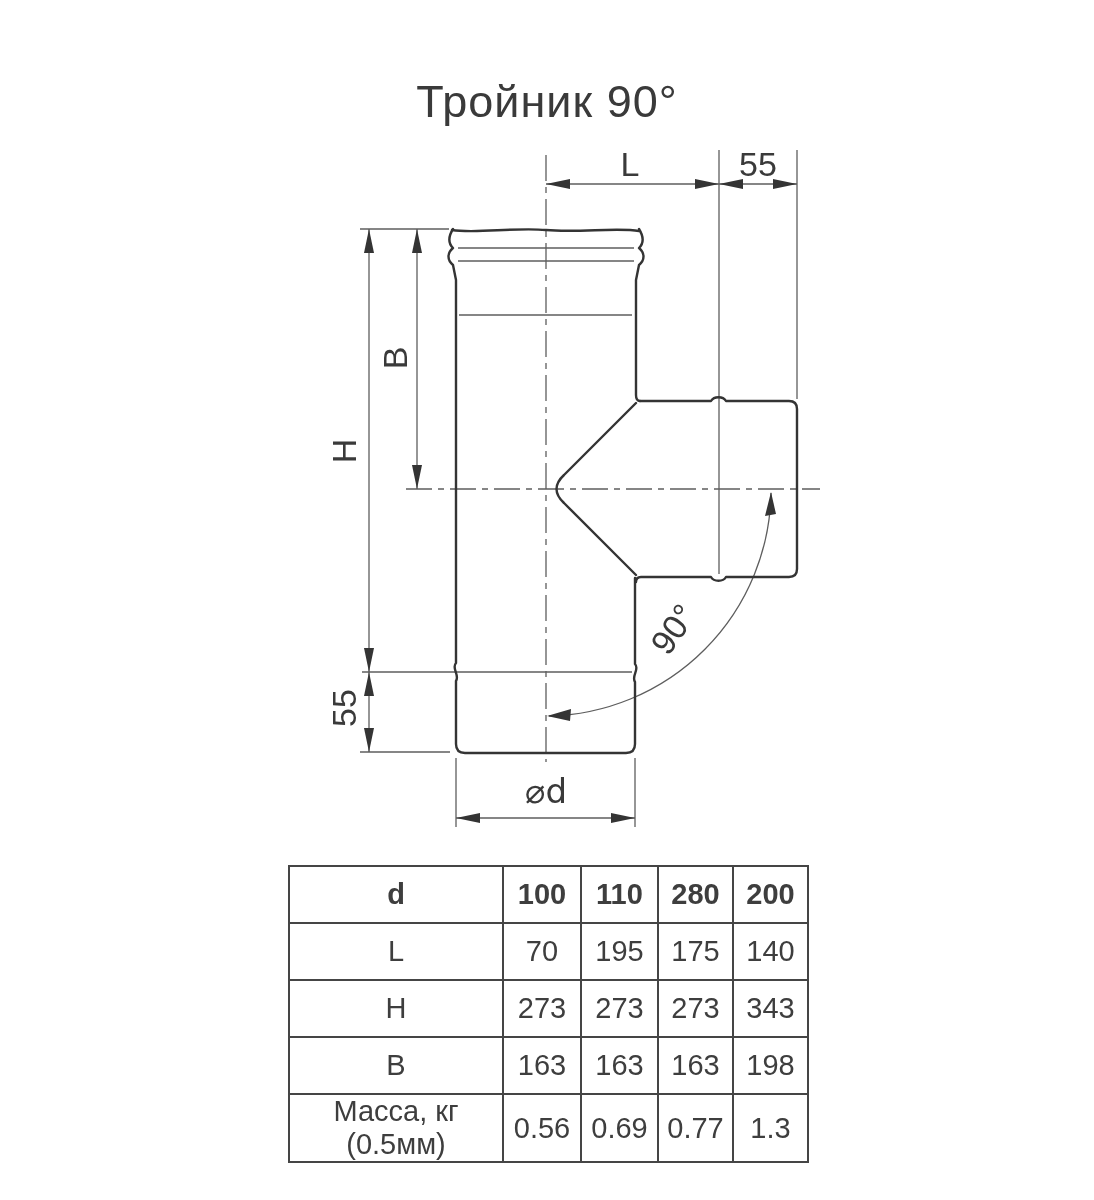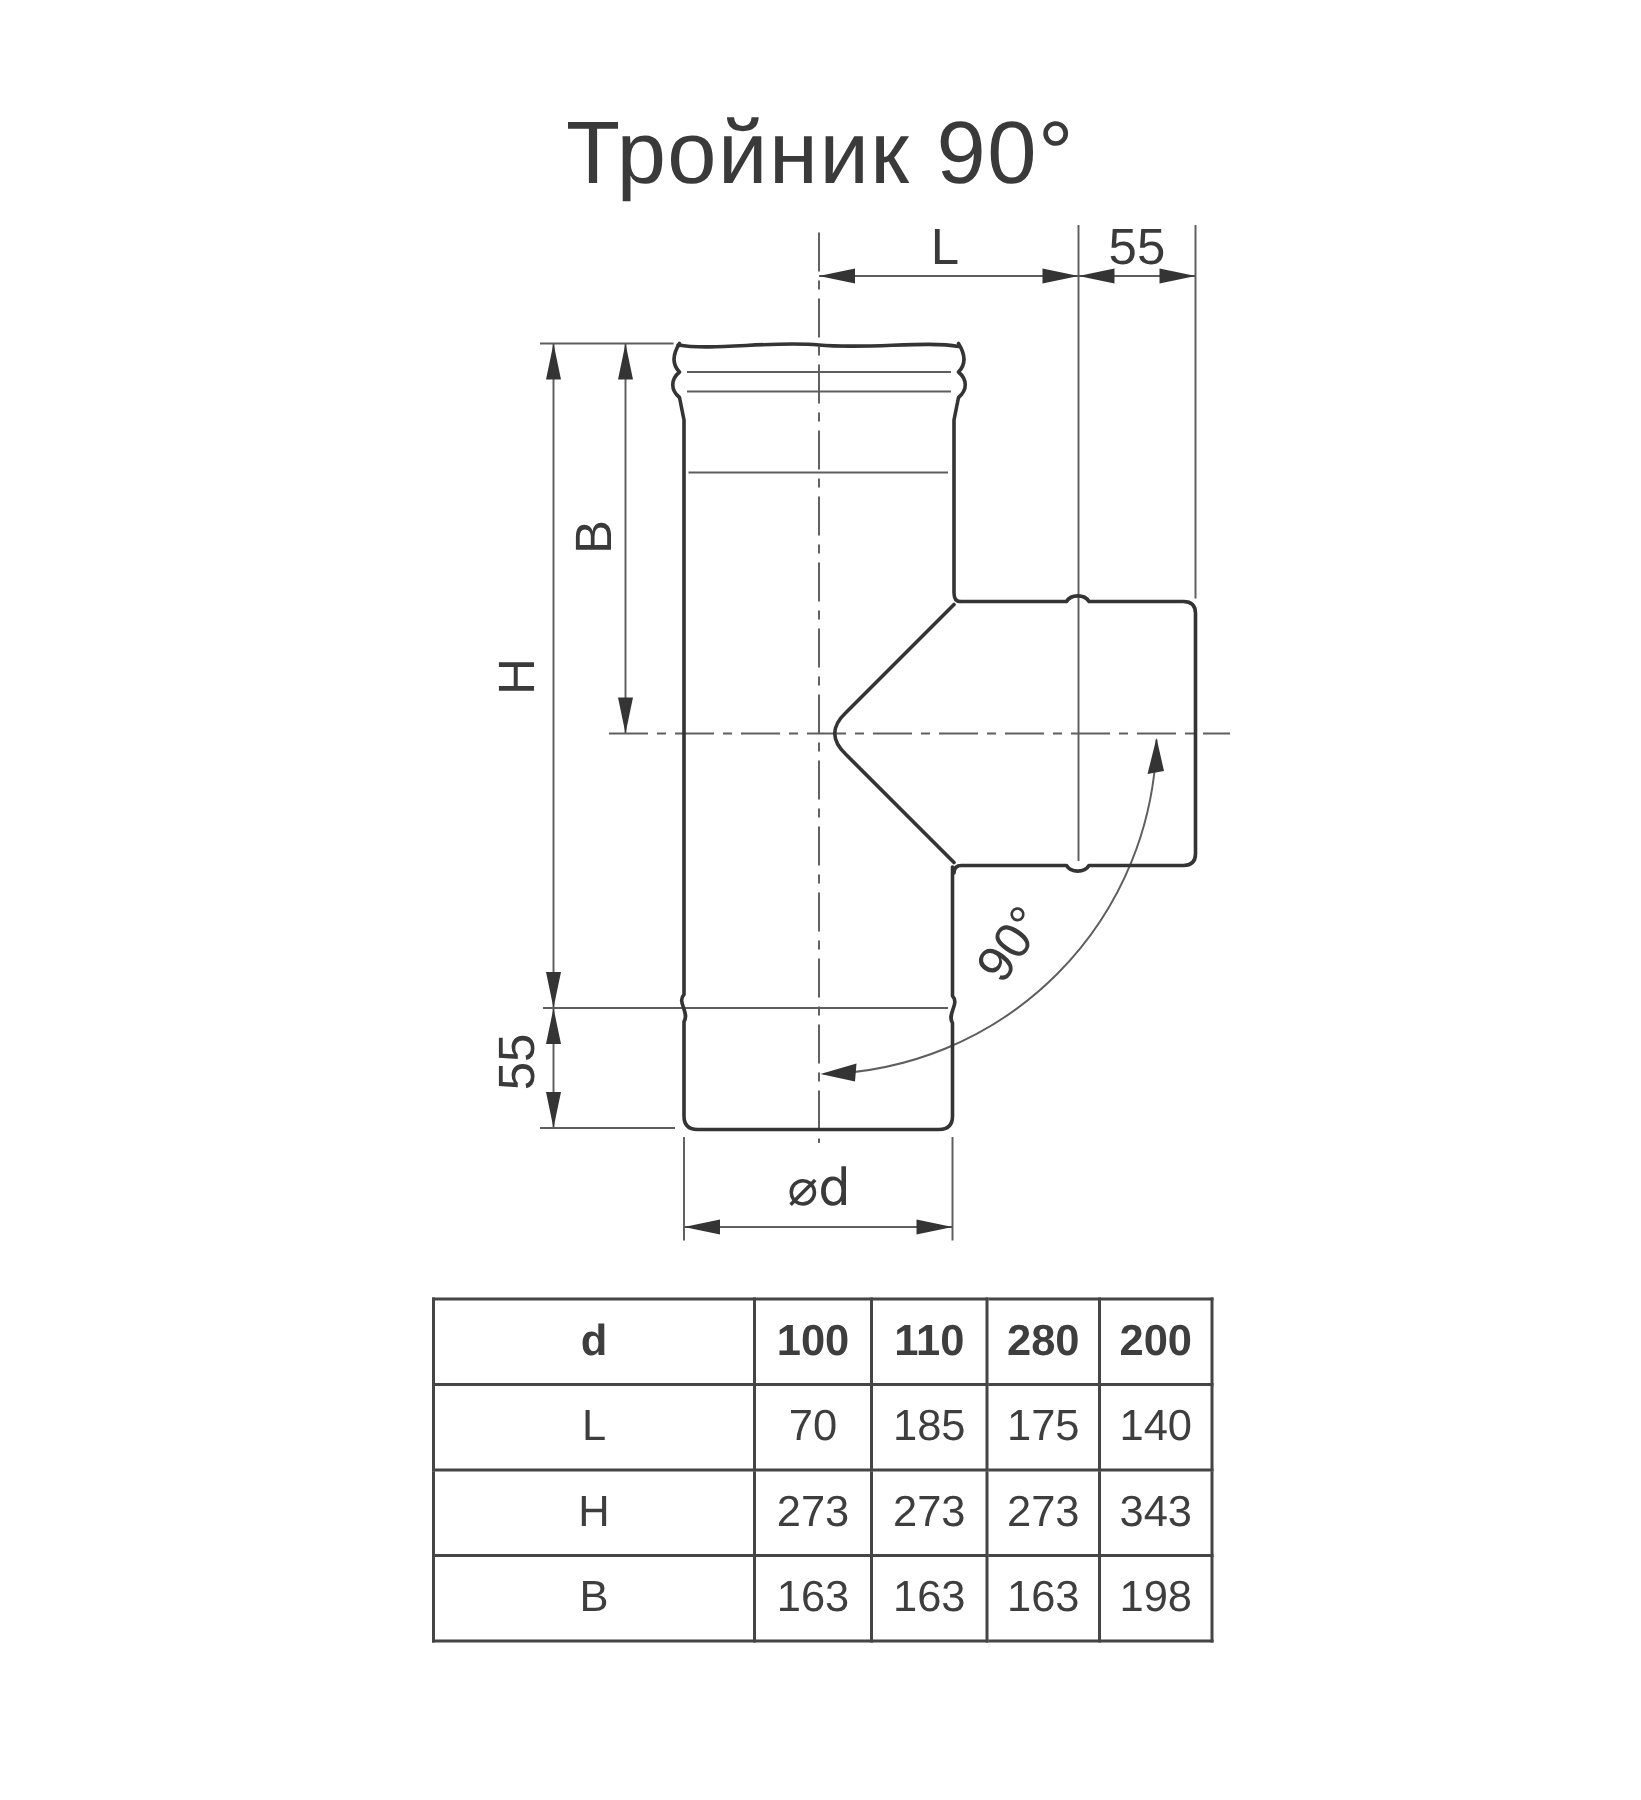--- a/index.html
+++ b/index.html
@@ -2,21 +2,21 @@
 <html><head>
 <meta charset="utf-8">
 <style>
   html,body{margin:0;padding:0;}
   body{
     width:1094px;height:1200px;background:#ffffff;position:relative;
     font-family:"Liberation Sans",sans-serif;overflow:hidden;
   }
   .page-title{
     position:absolute;top:78px;left:0;width:1094px;text-align:center;
-    font-size:59px;line-height:48px;font-weight:400;color:#3a3a3a;letter-spacing:1px;
+    font-size:45px;line-height:48px;font-weight:400;color:#3a3a3a;letter-spacing:1px;
   }
   .drawing-svg{position:absolute;top:0;left:0;}
   .outline{fill:none;stroke:#343434;stroke-width:2.4;stroke-linecap:round;stroke-linejoin:round;}
   .thin{fill:none;stroke:#5e5e5e;stroke-width:1.3;stroke-linecap:butt;}
   .dashdot{fill:none;stroke:#5e5e5e;stroke-width:1.3;stroke-dasharray:26 6 6 6;}
   .arrow{fill:#343434;stroke:none;}
   .dim-text{fill:#3a3a3a;font-family:"Liberation Sans",sans-serif;font-size:34px;}
   .dia-text{fill:#3a3a3a;font-family:"DejaVu Sans","Liberation Sans",sans-serif;font-size:34px;}
   .spec-table{
     position:absolute;left:288px;top:865px;width:519px;
@@ -132,32 +132,39 @@
       <th>100</th>
       <th>110</th>
       <th>280</th>
       <th>200</th>
     </tr>
   </thead>
   <tbody>
     <tr>
       <td>L</td>
       <td>70</td>
-      <td>185</td>
+      <td>195</td>
       <td>175</td>
       <td>140</td>
     </tr>
     <tr>
       <td>H</td>
       <td>273</td>
       <td>273</td>
       <td>273</td>
       <td>343</td>
     </tr>
     <tr>
       <td>B</td>
       <td>163</td>
       <td>163</td>
       <td>163</td>
       <td>198</td>
     </tr>
+    <tr>
+      <td>Масса, кг (0.5мм)</td>
+      <td>0.56</td>
+      <td>0.69</td>
+      <td>0.77</td>
+      <td>1.3</td>
+    </tr>
   </tbody>
 </table>
 
 </body></html>

